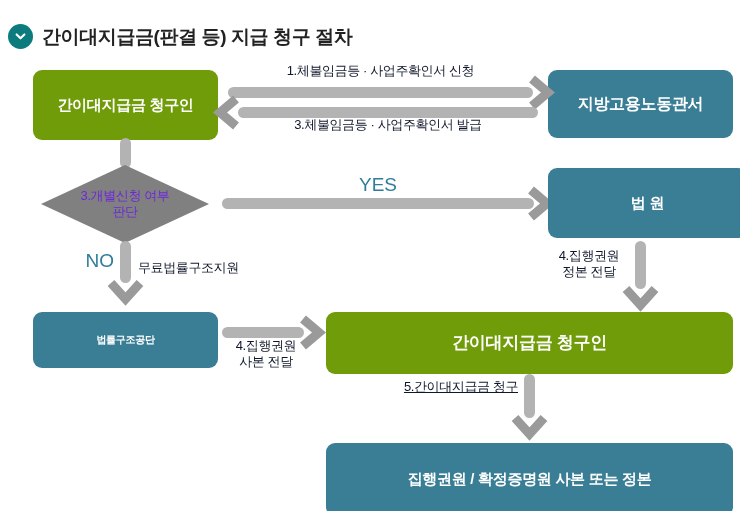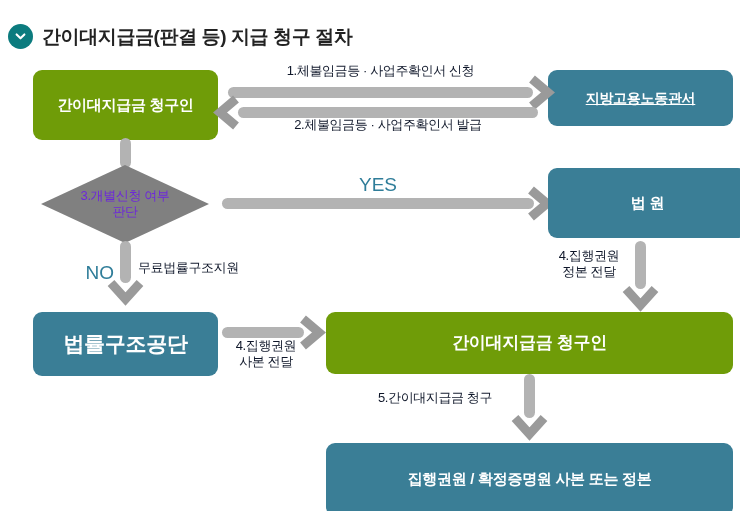--- a/index.html
+++ b/index.html
@@ -144,35 +144,35 @@
         <path d="M2.6 4.4 L6.5 8.3 L10.4 4.4" fill="none" stroke="#ffffff" stroke-width="2.1" stroke-linecap="round" stroke-linejoin="round"></path>
       </svg>
     </span>
     <span class="title-text">간이대지급금(판결 등) 지급 청구 절차</span>
   </div>
 
   <div class="node green" style="left:33px; top:55px; width:185px; height:70px; font-size:15px;">
     <span>간이대지급금 청구인</span>
   </div>
 
-  <div class="node teal" style="left:548px; top:55px; width:185px; height:56px; font-size:14px;text-decoration:underline;">
+  <div class="node teal" style="left:548px; top:55px; width:185px; height:68px; font-size:16px;">
     <span>지방고용노동관서</span>
   </div>
 
   <div class="hbar" style="left:228px; top:72px; width:305px;"></div>
   <svg class="chev" style="left:527px; top:60px;" width="28" height="35" viewBox="0 0 28 35" aria-hidden="true">
     <path d="M5 4 L21 17.5 L5 31" fill="none" stroke="#9a9a9a" stroke-width="9" stroke-linecap="butt" stroke-linejoin="miter"></path>
   </svg>
   <div class="lbl" style="left:228px; top:48px; width:305px;">1.체불임금등 · 사업주확인서 신청</div>
 
   <div class="hbar" style="left:238px; top:92px; width:300px;"></div>
   <svg class="chev" style="left:213px; top:80px;" width="28" height="35" viewBox="0 0 28 35" aria-hidden="true">
     <path d="M23 4 L7 17.5 L23 31" fill="none" stroke="#9a9a9a" stroke-width="9" stroke-linecap="butt" stroke-linejoin="miter"></path>
   </svg>
-  <div class="lbl" style="left:238px; top:102px; width:300px;">2.체불임금등 · 사업주확인서 발급</div>
+  <div class="lbl" style="left:238px; top:102px; width:300px;">3.체불임금등 · 사업주확인서 발급</div>
 
   <div class="vbar" style="left:120px; top:123px; height:30px;"></div>
 
   <div class="diamond-wrap" style="left:41px; top:150px;">
     <div class="diamond-shape"></div>
     <div class="diamond-label">
       <span>
         <span>3.개별신청 여부</span><br>
         <span>판단</span>
       </span>
@@ -186,52 +186,52 @@
   <div class="lbl yesno" style="left:222px; top:158px; width:312px;">YES</div>
 
   <div class="node teal" style="left:548px; top:153px; width:199px; height:70px; font-size:15px;">
     <span>법 원</span>
   </div>
 
   <div class="vbar" style="left:120px; top:226px; height:42px;"></div>
   <svg class="chev" style="left:107px; top:262px;" width="37" height="30" viewBox="0 0 37 30" aria-hidden="true">
     <path d="M4 6 L18.5 22 L33 6" fill="none" stroke="#9a9a9a" stroke-width="9" stroke-linecap="butt" stroke-linejoin="miter"></path>
   </svg>
-  <div class="lbl yesno" style="left:70px; top:246px; width:44px; text-align:right;">NO</div>
+  <div class="lbl yesno" style="left:70px; top:234px; width:44px; text-align:right;">NO</div>
   <div class="lbl" style="left:138px; top:245px; width:130px; text-align:left;">무료법률구조지원</div>
 
   <div class="vbar" style="left:635px; top:226px; height:48px;"></div>
   <svg class="chev" style="left:622px; top:268px;" width="37" height="30" viewBox="0 0 37 30" aria-hidden="true">
     <path d="M4 6 L18.5 22 L33 6" fill="none" stroke="#9a9a9a" stroke-width="9" stroke-linecap="butt" stroke-linejoin="miter"></path>
   </svg>
   <div class="lbl two-line" style="left:545px; top:233px; width:88px; text-align:center;">
     <span>4.집행권원</span><br>
     <span>정본 전달</span>
   </div>
 
-  <div class="node teal" style="left:33px; top:297px; width:185px; height:64px; font-size:21px;">
+  <div class="node teal" style="left:33px; top:297px; width:185px; height:56px; font-size:10px;">
     <span>법률구조공단</span>
   </div>
 
   <div class="hbar" style="left:222px; top:312px; width:82px;"></div>
   <svg class="chev" style="left:298px; top:300px;" width="28" height="35" viewBox="0 0 28 35" aria-hidden="true">
     <path d="M5 4 L21 17.5 L5 31" fill="none" stroke="#9a9a9a" stroke-width="9" stroke-linecap="butt" stroke-linejoin="miter"></path>
   </svg>
   <div class="lbl two-line" style="left:216px; top:323px; width:100px; text-align:center;">
     <span>4.집행권원</span><br>
     <span>사본 전달</span>
   </div>
 
   <div class="node green" style="left:326px; top:297px; width:407px; height:62px; font-size:17px;">
     <span>간이대지급금 청구인</span>
   </div>
 
   <div class="vbar" style="left:524px; top:359px; height:44px;"></div>
   <svg class="chev" style="left:511px; top:397px;" width="37" height="30" viewBox="0 0 37 30" aria-hidden="true">
     <path d="M4 6 L18.5 22 L33 6" fill="none" stroke="#9a9a9a" stroke-width="9" stroke-linecap="butt" stroke-linejoin="miter"></path>
   </svg>
-  <div class="lbl" style="left:378px; top:375px; width:140px; text-align:left;">5.간이대지급금 청구</div>
+  <div class="lbl" style="left:378px; top:364px; width:140px; text-align:right;text-decoration:underline;">5.간이대지급금 청구</div>
 
   <div class="node teal" style="left:326px; top:428px; width:407px; height:73px; font-size:15px; flex-direction:row;">
     <span>집행권원 / 확정증명원 사본 또는 정본</span>
   </div>
 
 </div>
 
 </body></html>

